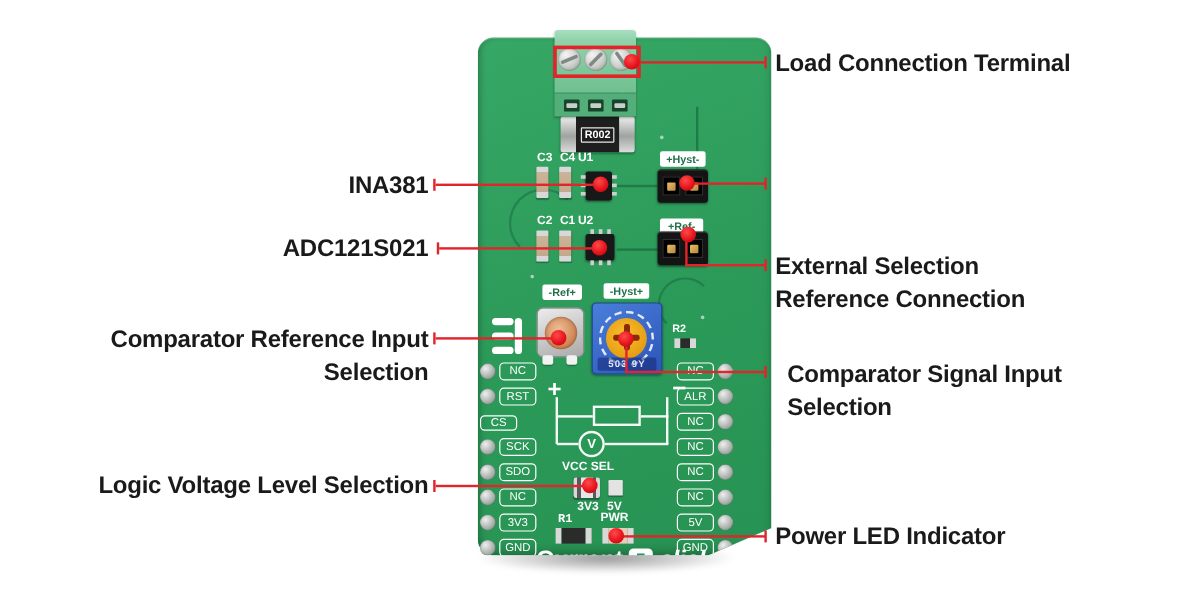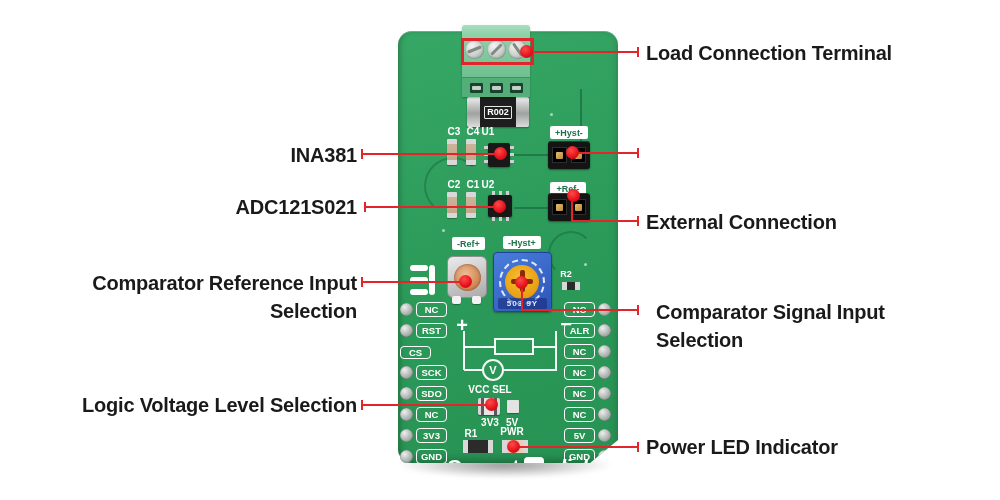--- a/index.html
+++ b/index.html
@@ -11,21 +11,21 @@
   }
   *{box-sizing:border-box;margin:0;padding:0;}
   html,body{width:1000px;height:500px;overflow:hidden;background:#fff;
     font-family:"Liberation Sans",sans-serif;}
   .stage{position:relative;width:1000px;height:500px;background:#fff;}
 
   
   .board-shadow{position:absolute;left:396px;top:452px;width:218px;height:26px;
     background:radial-gradient(ellipse at 50% 50%,rgba(0,0,0,.40),rgba(0,0,0,0) 70%);
     filter:blur(2px);z-index:0;}
-  .board{position:absolute;left:398px;top:31px;width:220px;height:432px;z-index:1;
+  .board{position:absolute;left:398px;top:31px;width:245px;height:432px;z-index:1;
     background:linear-gradient(160deg,#37a766 0%,#2b9a59 55%,#279253 100%);
     border-radius:14px;
     clip-path:polygon(0 0,100% 0,100% 409px,192px 432px,0 432px);
     box-shadow:inset 0 1px 0 rgba(255,255,255,.25), inset 0 -4px 8px rgba(0,0,0,.22), inset 2px 0 4px rgba(0,0,0,.12);}
   .trace{position:absolute;background:rgba(12,80,46,.45);}
   .trace-arc{position:absolute;border:2px solid rgba(12,80,46,.35);border-radius:50%;
     border-right-color:transparent;border-bottom-color:transparent;}
   .via{position:absolute;width:3px;height:3px;border-radius:50%;background:rgba(230,242,236,.65);}
 
   
@@ -89,21 +89,21 @@
     color:#dfe9ff;font-size:8px;font-weight:bold;letter-spacing:1px;text-align:center;border-radius:2px;line-height:11px;}
 
   .elogo{position:absolute;width:25px;height:30px;}
   .elogo .bar{position:absolute;left:0;width:18px;height:6px;background:#fff;border-radius:3px;}
   .elogo .spine{position:absolute;right:0;top:0;width:6px;height:30px;background:#fff;border-radius:3px;}
 
   .pin-row{position:absolute;display:flex;align-items:center;gap:3px;height:16px;}
   .pad{width:13px;height:13px;border-radius:50%;
     background:radial-gradient(circle at 35% 32%,#eeeeee,#a9b2ac 58%,#707b74);box-shadow:inset 0 0 1px rgba(0,0,0,.5);}
   .pin-label{width:31px;height:15px;border:1.5px solid #fff;border-radius:4px;
-    display:flex;align-items:center;justify-content:center;color:#fff;font-size:9.5px;font-weight:bold;}
+    display:flex;align-items:center;justify-content:center;color:#fff;font-size:9.5px;font-weight:normal;}
 
   .wline{position:absolute;background:rgba(255,255,255,.95);}
   .res-box{position:absolute;border:2px solid rgba(255,255,255,.95);background:transparent;}
   .meter{position:absolute;width:22px;height:22px;border:2px solid rgba(255,255,255,.95);border-radius:50%;
     display:flex;align-items:center;justify-content:center;color:#fff;font-size:11px;font-weight:bold;}
 
   .jumper{position:absolute;width:42px;height:17px;}
   .jumper .shunt-cap{position:absolute;left:0;top:0;width:22px;height:17px;border-radius:2px;
     background:linear-gradient(90deg,#d8d8d8 0 3px,#5a5a5a 3px 6px,#e6e6e6 6px 16px,#5a5a5a 16px 19px,#d8d8d8 19px 22px);
     box-shadow:0 1px 1px rgba(0,0,0,.35);}
@@ -345,21 +345,21 @@
       </div>
 
     <div class="sk-text" style="left:60px;top:353px;width:64px;font-size:10px;">VCC SEL</div>
     <div class="jumper" style="left:80px;top:367px;">
       <div class="shunt-cap"></div>
       <div class="open-pad"></div>
     </div>
     <div class="sk-text" style="left:78px;top:386px;width:28px;font-size:10px;">3V3</div>
     <div class="sk-text" style="left:104px;top:386px;width:20px;font-size:10px;">5V</div>
 
-    <div class="sk-text" style="left:63px;top:397px;width:20px;font-size:10px;">R1</div>
+    <div class="sk-text" style="left:63px;top:397px;width:20px;font-size:10px;font-family:Liberation Mono, monospace;">R1</div>
     <div class="sk-text" style="left:101px;top:395px;width:26px;font-size:10px;">PWR</div>
     <div class="smd-small" style="left:65px;top:409px;width:30px;height:13px;">
       <div class="e"></div>
         <div class="m"></div>
         <div class="e"></div>
     </div>
     <div class="smd-small led" style="left:104px;top:409px;width:26px;height:13px;">
       <div class="e"></div>
         <div class="m"></div>
         <div class="e"></div>
@@ -448,21 +448,22 @@
     <div>Selection</div>
   </div>
   <div class="callout rt" style="left:646px;top:39px;">
     <div>Load Connection Terminal</div>
   </div>
 
   <div class="callout lf" style="right:643px;top:391px;">
     <div>Logic Voltage Level Selection</div>
   </div>
   <div class="callout rt" style="left:646px;top:208px;">
-    <div>External Connection</div>
+    <div>External Selection</div>
+    <div>Reference Connection</div>
   </div>
   <div class="callout rt" style="left:646px;top:298px;margin-left:10px;">
     <div>Comparator Signal Input</div>
     <div>Selection</div>
   </div>
   <div class="callout rt" style="left:646px;top:433px;">
     <div>Power LED Indicator</div>
   </div>
 
 </div>

